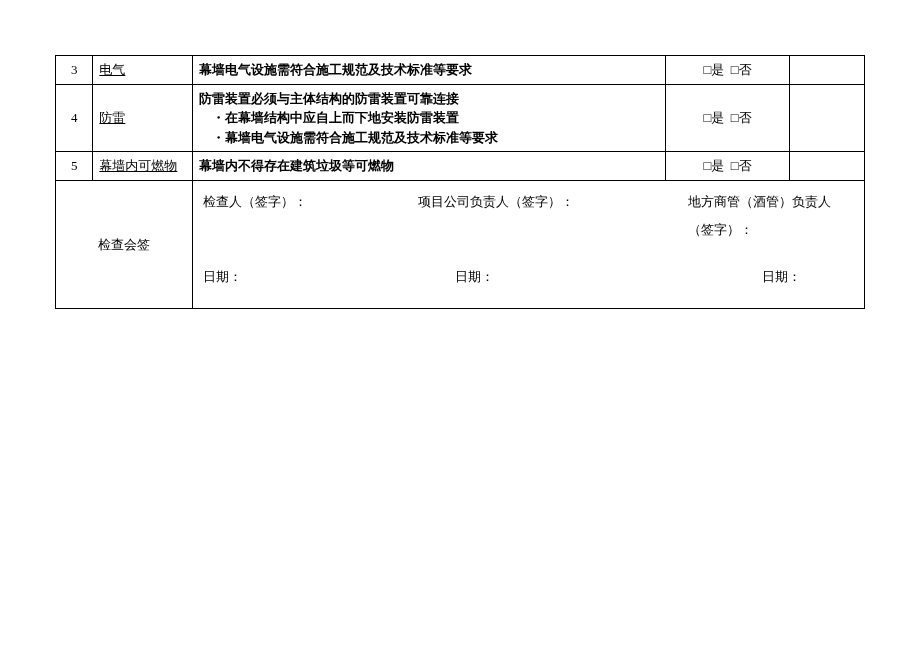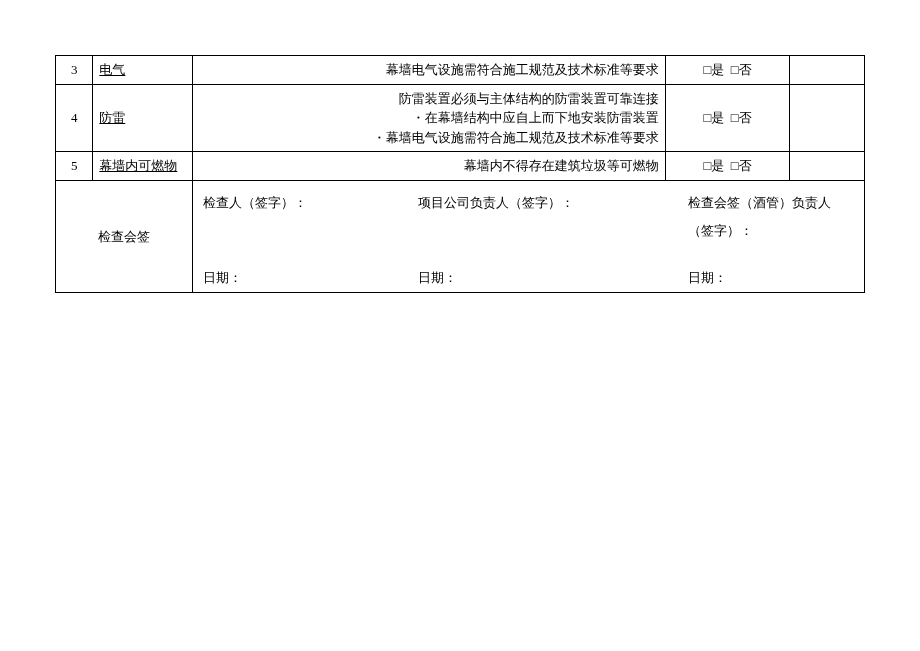--- a/index.html
+++ b/index.html
@@ -29,54 +29,57 @@
       width: 30px;
       text-align: center;
     }
     .col-category {
       width: 80px;
       text-align: left;
       text-decoration: underline;
     }
     .col-desc {
       width: 380px;
-      text-align: right;
+      text-align: left;
+      font-weight: bold;
     }
     .col-check {
       width: 100px;
       text-align: center;
       white-space: nowrap;
       margin-left: 48px;
     }
     .col-note {
       width: 60px;
     }
     .bullet-line {
       padding-left: 1em;
     }
     .signoff-label {
       text-align: center;
       vertical-align: middle;
       margin-top: 36px;
     }
     .signoff-content {
-      padding: 8px 10px 0 10px;
+      padding: 8px 10px 16px 10px;
       vertical-align: top;
       line-height: 2.2;
+      font-family: Liberation Mono, monospace;
     }
     .sig-row {
       display: flex;
       justify-content: flex-start;
       gap: 0;
     }
     .sig1 { width: 215px; }
     .sig2 { width: 270px; }
     .sig3 { flex: 1; }
     .date-row {
       margin-top: 18px;
+      gap: 37px;
     }
     .checkbox-span {
       display: inline-block;
     }
   </style>
 </head>
 <body>
 
 <table>
   <tbody>
@@ -110,21 +113,21 @@
       <span class="checkbox-span">□是</span>&nbsp;&nbsp;<span class="checkbox-span">□否</span>
     </td>
     <td class="col-note"></td>
   </tr>
   <tr>
     <td colspan="2" class="signoff-label">检查会签</td>
     <td colspan="3" class="signoff-content">
       <div class="sig-row">
         <div class="sig1">检查人（签字）：</div>
         <div class="sig2">项目公司负责人（签字）：</div>
-        <div class="sig3">检查会签（酒管）负责人（签字）：</div>
+        <div class="sig3">地方商管（酒管）负责人（签字）：</div>
       </div>
       <div class="sig-row date-row">
         <div class="sig1">日期：</div>
         <div class="sig2">日期：</div>
         <div class="sig3">日期：</div>
       </div>
     </td>
   </tr>
 </tbody>
   </table>

